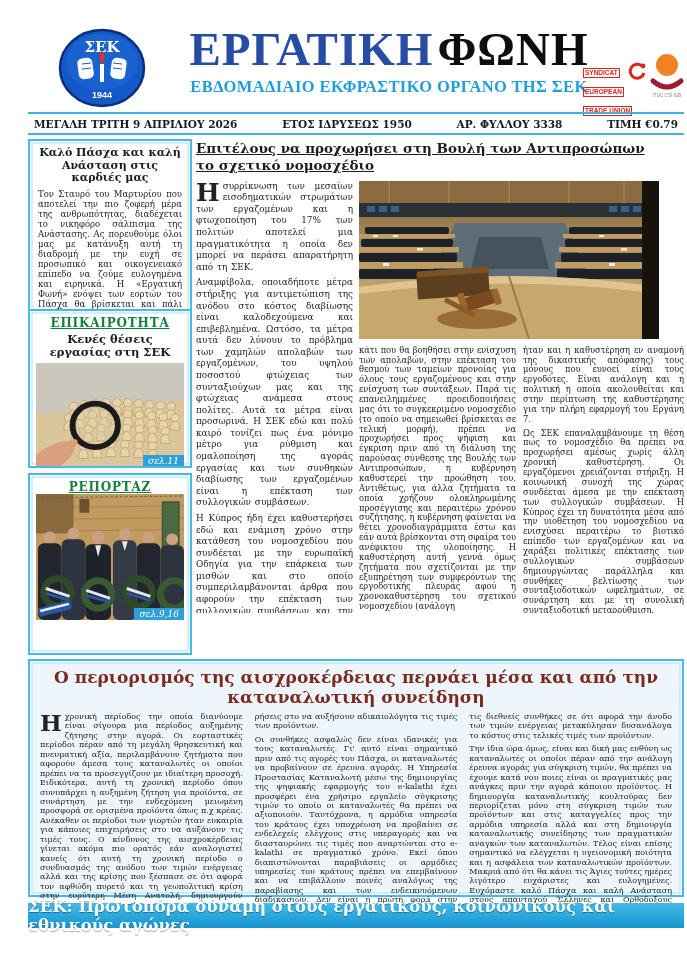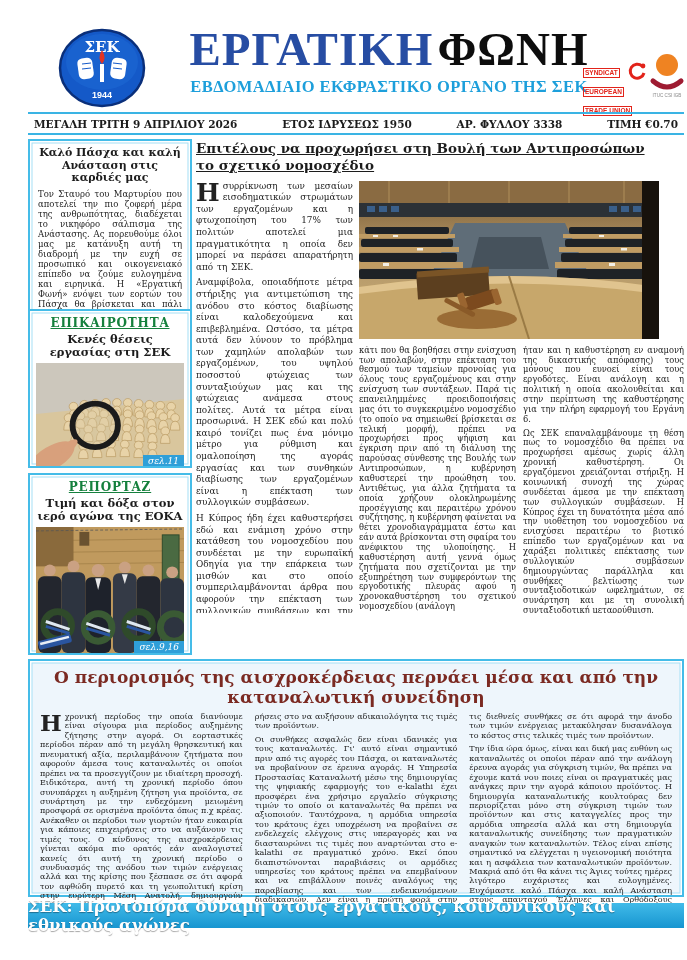--- a/index.html
+++ b/index.html
@@ -105,21 +105,21 @@
       <path d="M6,29 Q20,41 34,29" stroke="#9e1b32" stroke-width="5" fill="none" stroke-linecap="round"></path>
       <text x="20" y="45" text-anchor="middle" font-size="4.6" fill="#8a8a8a" font-family="Liberation Sans, sans-serif">ITUC CSI IGB</text>
     </svg>
   </div>
 </div>
 
 <div id="datebar" class="abs">
   <span>ΜΕΓΑΛΗ ΤΡΙΤΗ 9 ΑΠΡΙΛΙΟΥ 2026</span>
   <span>ΕΤΟΣ ΙΔΡΥΣΕΩΣ 1950</span>
   <span>ΑΡ. ΦΥΛΛΟΥ 3338</span>
-  <span>ΤΙΜΗ €0.70</span>
+  <span>ΤΙΜΗ €0.79</span>
 </div>
 
 <div id="box-easter" class="sbox abs">
   <div class="easter-title">Καλό Πάσχα και καλή Ανάσταση στις καρδιές μας</div>
   <div class="easter-body">Τον Σταυρό του Μαρτυρίου που αποτελεί την πιο ζοφερή μέρα της ανθρωπότητας, διαδέχεται το νικηφόρο σάλπισμα της Ανάστασης. Ας πορευθούμε όλοι μας με κατάνυξη αυτή τη διαδρομή με την ευχή σε προσωπικό και οικογενειακό επίπεδο να ζούμε ευλογημένα και ειρηνικά. Η «Εργατική Φωνή» ενόψει των εορτών του Πάσχα θα βρίσκεται και πάλι κοντά σας την Τετάρτη 22 Απριλίου 2026.</div>
 
 </div>
 
 <div id="box-epik" class="sbox abs">
   <div class="section-head">ΕΠΙΚΑΙΡΟΤΗΤΑ</div>
@@ -172,21 +172,20 @@
       <circle cx="60" cy="66" r="23" fill="none" stroke="#1b1b1b" stroke-width="6"></circle>
       <ellipse cx="16" cy="100" rx="26" ry="12" transform="rotate(-32 16 100)" fill="#d8a07c"></ellipse>
       <ellipse cx="34" cy="88" rx="10" ry="4.5" transform="rotate(-40 34 88)" fill="#d8a07c"></ellipse>
     </svg>
     <span class="page-ref">σελ.11</span>
   </div>
 </div>
 
 <div id="box-rep" class="sbox abs">
   <div class="section-head">ΡΕΠΟΡΤΑΖ</div>
-  <div class="sbox-title">Τιμή και δόξα στον ιερό αγώνα της ΕΟΚΑ</div>
   <div class="sbox-photo">
     <svg viewBox="0 0 150 128" preserveAspectRatio="none" style="height:126px">
       <rect width="150" height="128" fill="#c09a5e"></rect>
       <g stroke="#a8854c" stroke-width="1">
           <line x1="0" y1="14" x2="150" y2="12"></line>
           <line x1="0" y1="26" x2="150" y2="24"></line>
           <line x1="0" y1="38" x2="150" y2="36"></line>
         </g>
       <rect x="0" y="0" width="38" height="40" fill="#8a6a3c"></rect>
       <rect x="44" y="5" width="10" height="14" fill="#6a5230"></rect>
@@ -314,21 +313,21 @@
         <rect x="134" y="108" width="7" height="16" rx="2" fill="#9a6530" transform="rotate(-18 137 116)"></rect>
         <rect x="84" y="124" width="34" height="5" rx="2.5" fill="#8a5a28" transform="rotate(28 101 126)"></rect>
         <rect x="283" y="0" width="17" height="158" fill="#17120c"></rect>
       </svg>
     </div>
 
     <div id="lcol2" class="col">
       <p>κάτι που θα βοηθήσει στην ενίσχυση των απολαβών, στην επέκταση του θεσμού των ταμείων προνοίας για όλους τους εργαζομένους και στην ενίσχυση των συντάξεων. Παρά τις επανειλημμένες προειδοποιήσεις μας ότι το συγκεκριμένο νομοσχέδιο (το οποίο να σημειωθεί βρίσκεται σε τελική μορφή), πρέπει να προχωρήσει προς ψήφιση και έγκριση πριν από τη διάλυση της παρούσας σύνθεσης της Βουλής των Αντιπροσώπων, η κυβέρνηση καθυστερεί την προώθηση του. Αντιθέτως, για άλλα ζητήματα τα οποία χρήζουν ολοκληρωμένης προσέγγισης και περαιτέρω χρόνου συζήτησης, η κυβέρνηση φαίνεται να θέτει χρονοδιαγράμματα έστω και εάν αυτά βρίσκονται στη σφαίρα του ανέφικτου της υλοποίησης. Η καθυστέρηση αυτή γεννά όμως ζητήματα που σχετίζονται με την εξυπηρέτηση των συμφερόντων της εργοδοτικής πλευράς αφού η χρονοκαθυστέρηση του σχετικού νομοσχεδίου (ανάλογη</p>
     </div>
     <div id="lcol3" class="col">
-      <p>ήταν και η καθυστέρηση εν αναμονή της δικαστικής απόφασης) τους μόνους που ευνοεί είναι τους εργοδότες. Είναι ανάλογη και η πολιτική η οποία ακολουθείται και στην περίπτωση της καθυστέρησης για την πλήρη εφαρμογή του Εργάνη 6.</p>
+      <p>ήταν και η καθυστέρηση εν αναμονή της δικαστικής απόφασης) τους μόνους που ευνοεί είναι τους εργοδότες. Είναι ανάλογη και η πολιτική η οποία ακολουθείται και στην περίπτωση της καθυστέρησης για την πλήρη εφαρμογή του Εργάνη 7.</p>
       <p>Ως ΣΕΚ επαναλαμβάνουμε τη θέση πως το νομοσχέδιο θα πρέπει να προχωρήσει αμέσως χωρίς άλλη χρονική καθυστέρηση. Οι εργαζόμενοι χρειάζονται στήριξη. Η κοινωνική συνοχή της χώρας συνδέεται άμεσα με την επέκταση των συλλογικών συμβάσεων. Η Κύπρος έχει τη δυνατότητα μέσα από την υιοθέτηση του νομοσχεδίου να ενισχύσει περαιτέρω το βιοτικό επίπεδο των εργαζομένων και να χαράξει πολιτικές επέκτασης των συλλογικών συμβάσεων δημιουργώντας παράλληλα και συνθήκες βελτίωσης των συνταξιοδοτικών ωφελημάτων, σε συνάρτηση και με τη συνολική συνταξιοδοτική μεταρρύθμιση.</p>
     </div>
   </div>
 </div>
 
 <div id="bottom" class="abs">
   <div class="bottom-title">Ο περιορισμός της αισχροκέρδειας περνάει μέσα και από την καταναλωτική συνείδηση</div>
   <div class="bottom-cols">
     <div class="bcol">
       <p><span class="dropcap2">Η</span><span>χρονική περίοδος την οποία διανύουμε είναι σίγουρα μια περίοδος αυξημένης ζήτησης στην αγορά. Οι εορταστικές περίοδοι πέραν από τη μεγάλη θρησκευτική και πνευματική αξία, περιλαμβάνουν ζητήματα που αφορούν άμεσα τους καταναλωτές οι οποίοι πρέπει να τα προσεγγίζουν με ιδιαίτερη προσοχή. Ειδικότερα, αυτή τη χρονική περίοδο όπου συνυπάρχει η αυξημένη ζήτηση για προϊόντα, σε συνάρτηση με την ενδεχόμενη μειωμένη προσφορά σε ορισμένα προϊόντα όπως π.χ κρέας. Ανέκαθεν οι περίοδοι των γιορτών ήταν ευκαιρία για κάποιες επιχειρήσεις στο να αυξάνουν τις τιμές τους. Ο κίνδυνος της αισχροκέρδειας γίνεται ακόμα πιο ορατός εάν αναλογιστεί κανείς ότι αυτή τη χρονική περίοδο ο συνδυασμός της ανόδου των τιμών ενέργειας αλλά και της κρίσης που ξέσπασε σε ότι αφορά τον αφθώδη πυρετό και τη γεωπολιτική κρίση στην ευρύτερη Μέση Ανατολή, δημιουργούν πρόσφορο έδαφος σε κάποιες επιχει-</span></p>

